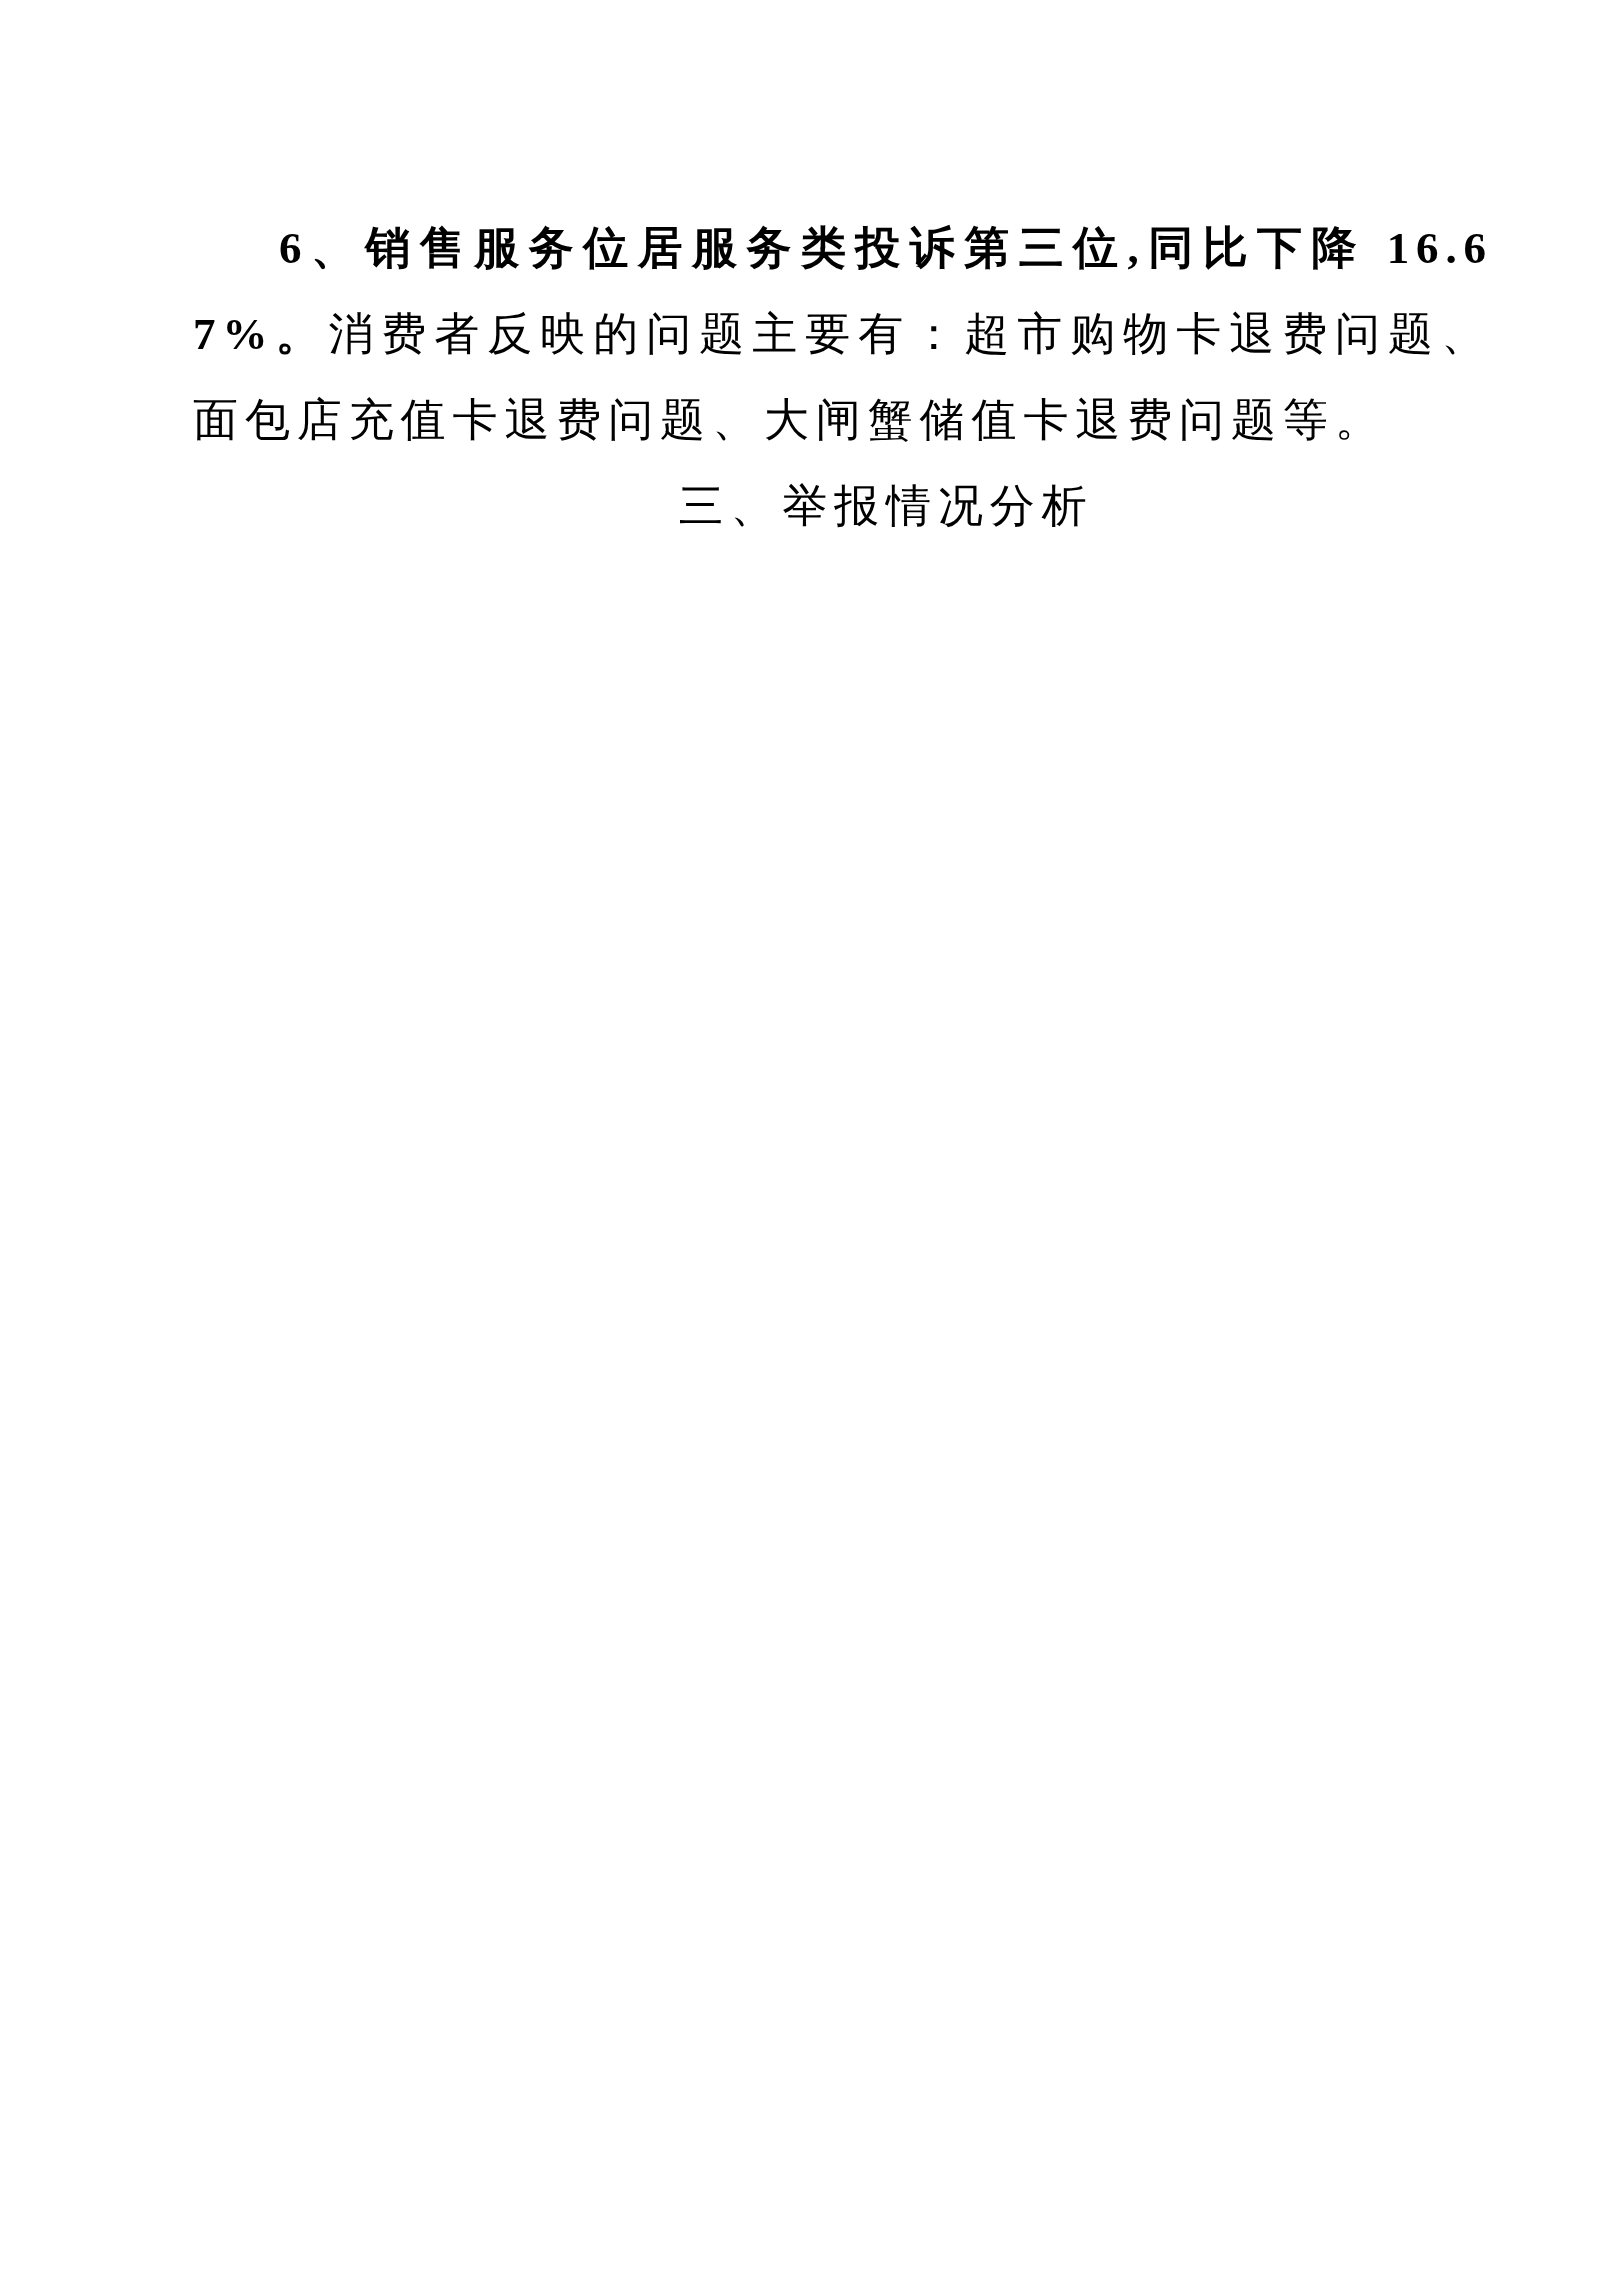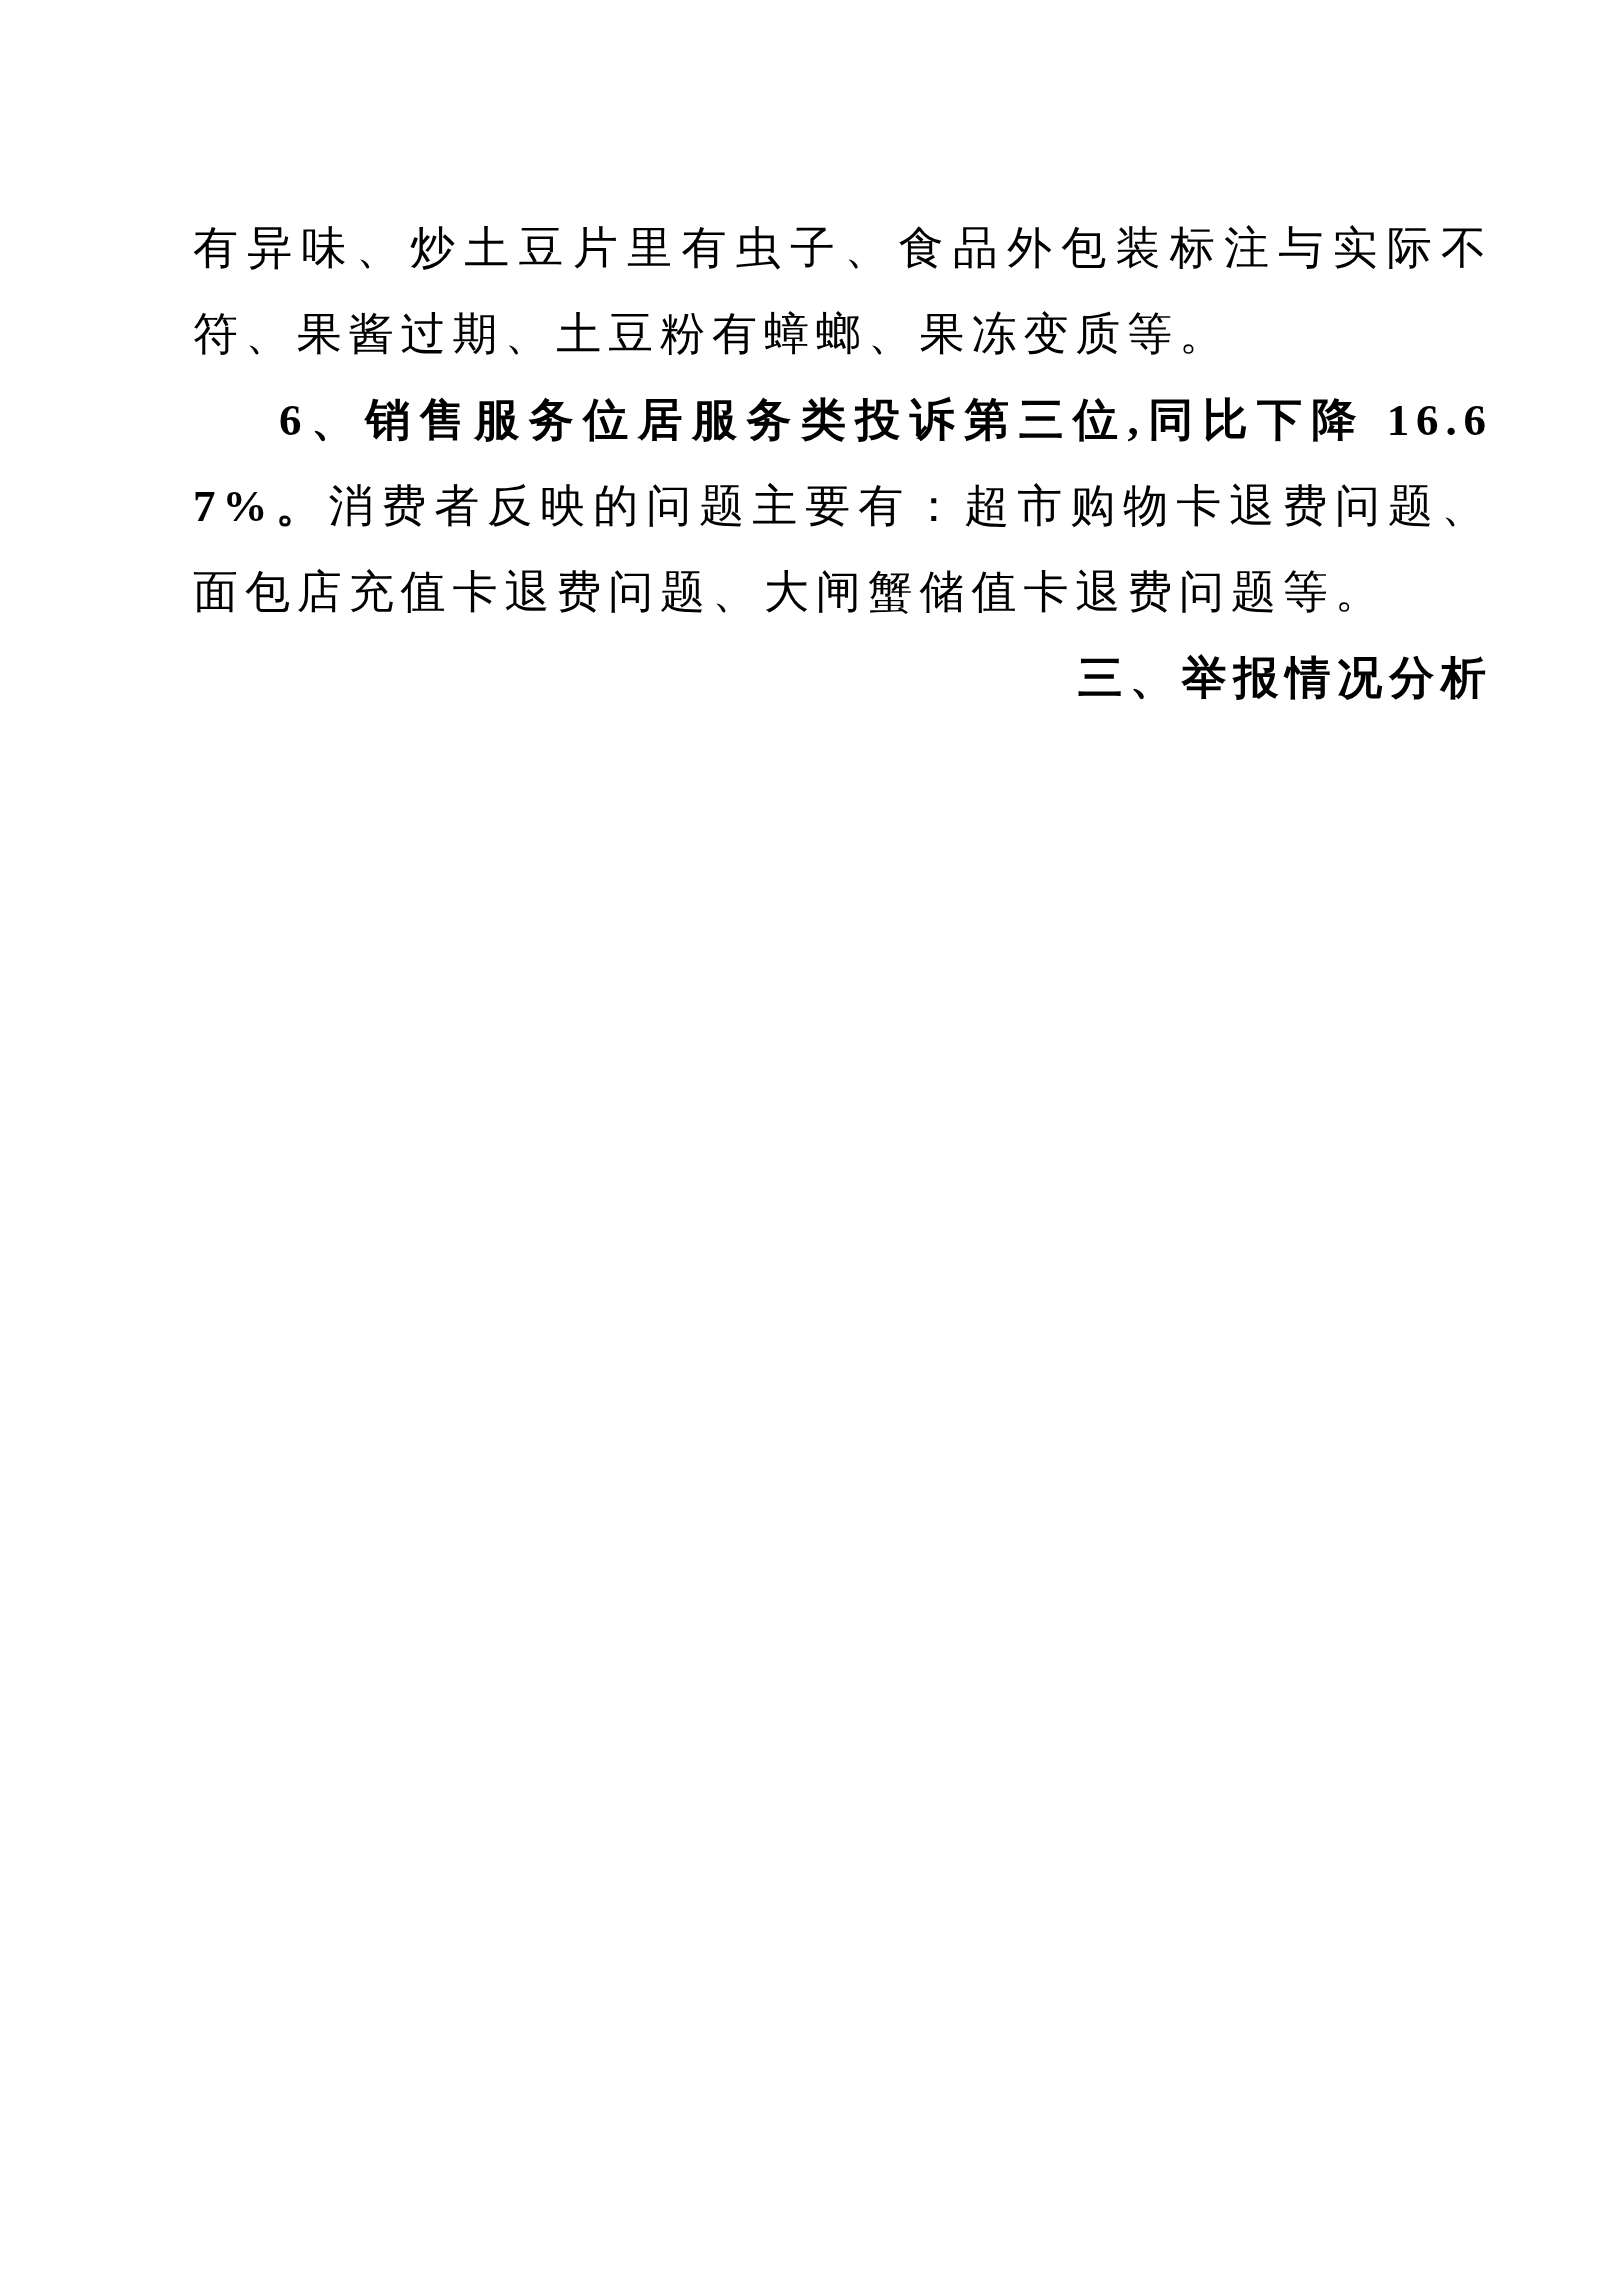--- a/index.html
+++ b/index.html
@@ -33,33 +33,30 @@
     word-break: break-all;
   }
   .para.cont {
     text-indent: 0;
   }
   .lead {
     font-weight: 700;
   }
   .para.heading {
     font-family: "Liberation Sans", "DejaVu Sans", sans-serif;
-    font-weight: 700;
-    text-align: right;
+    font-weight: 400;
+    text-align: center;
   }
 </style>
 </head>
 <body>
 
 <div class="page">
   <div class="content">
 
-    <p class="para cont">
-      <span>有异味、炒土豆片里有虫子、食品外包装标注与实际不符、果酱过期、土豆粉有蟑螂、果冻变质等。</span>
-    </p>
 
 
 
 
 
     <p class="para">
       <span class="lead">6、销售服务位居服务类投诉第三位,同比下降 16.67%。</span><span>消费者反映的问题主要有：超市购物卡退费问题、面包店充值卡退费问题、大闸蟹储值卡退费问题等。</span>
     </p>
 
     <p class="para heading">

